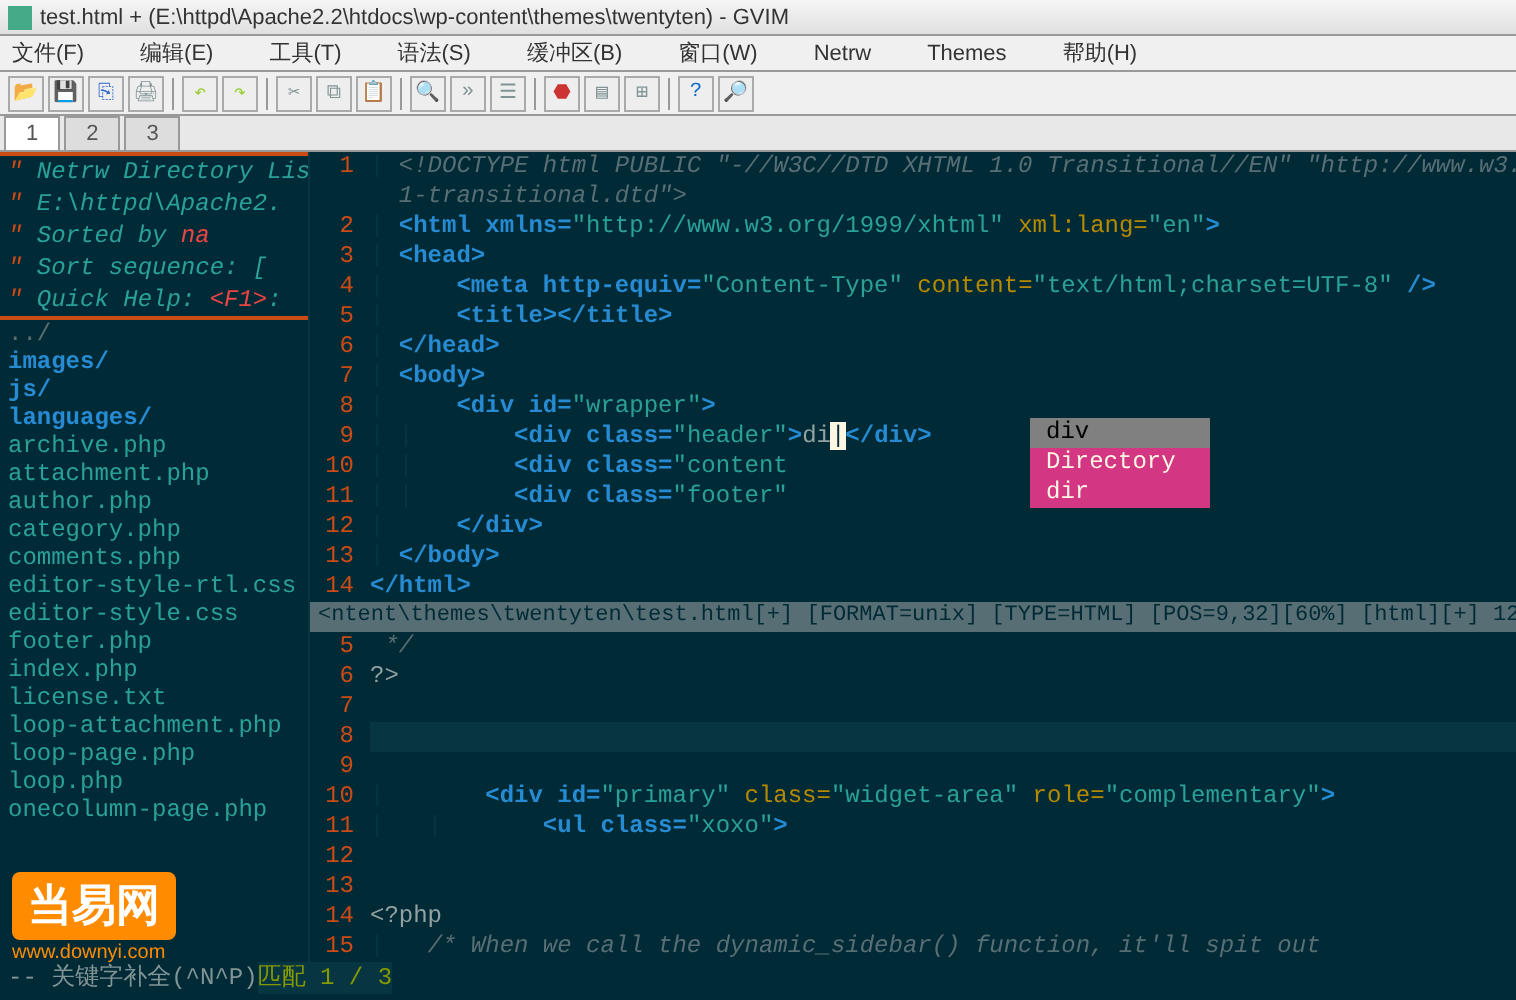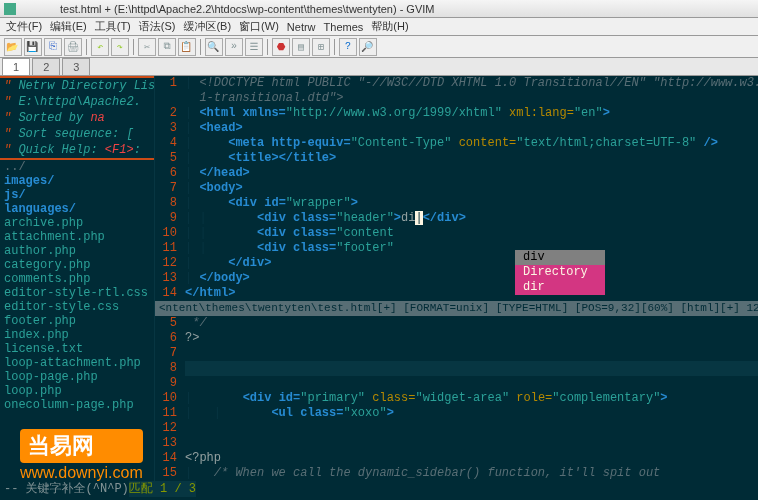--- a/index.html
+++ b/index.html
@@ -1,19 +1,19 @@
 <!DOCTYPE html>
 <html><head>
 <meta charset="utf-8">
 <style>
 * { margin: 0; padding: 0; box-sizing: border-box; }
 body { font-family: "Consolas", "Courier New", monospace; font-size: 12px; background: #002b36; color: #839496; width: 758px; height: 500px; overflow: hidden; position: relative; }
-.titlebar { background: linear-gradient(#f5f5f5, #e0e0e0); height: 18px; display: flex; align-items: center; padding: 0 4px; font-family: "Microsoft YaHei", sans-serif; font-size: 11px; color: #333; border-bottom: 1px solid #999; gap: 40px; }
+.titlebar { background: linear-gradient(#f5f5f5, #e0e0e0); height: 18px; display: flex; align-items: center; padding: 0 4px; font-family: "Microsoft YaHei", sans-serif; font-size: 11px; color: #333; border-bottom: 1px solid #999; }
 .titlebar .icon { width: 12px; height: 12px; background: #4a8; margin-right: 4px; }
-.menubar { background: #f0f0f0; height: 18px; display: flex; align-items: center; padding: 0 2px; font-family: "Microsoft YaHei", sans-serif; font-size: 11px; color: #333; border-bottom: 1px solid #999; gap: 0; }
+.menubar { background: #f0f0f0; height: 18px; display: flex; align-items: center; padding: 0 2px; font-family: "Microsoft YaHei", sans-serif; font-size: 11px; color: #333; border-bottom: 1px solid #999; gap: 20px; }
 .menubar span { padding: 0 4px; cursor: pointer; }
 .toolbar { background: #f0f0f0; height: 22px; display: flex; align-items: center; padding: 0 4px; gap: 2px; border-bottom: 1px solid #999; }
 .toolbar .btn { width: 18px; height: 18px; border: 1px solid #aaa; background: #eee; display: inline-flex; align-items: center; justify-content: center; font-size: 10px; }
 .toolbar .sep { width: 1px; height: 16px; background: #999; margin: 0 2px; }
 .tabbar { background: #e8e8e8; height: 18px; display: flex; align-items: flex-end; font-size: 11px; font-family: sans-serif; border-bottom: 1px solid #999; }
 .tabbar .tab { padding: 2px 10px; background: #ddd; border: 1px solid #999; border-bottom: none; margin-left: 2px; color: #555; }
 .tabbar .tab.active { background: #fff; }
 .main { display: flex; height: 405px; }
 .sidebar { width: 155px; background: #002b36; border-right: 1px solid #073642; overflow: hidden; }
 .sidebar .header-sec { color: #2aa198; font-style: italic; padding: 1px 4px; white-space: nowrap; }
@@ -29,29 +29,29 @@
 .code { margin-left: 30px; }
 .code .ln { height: 15px; line-height: 15px; white-space: pre; }
 .comment { color: #586e75; font-style: italic; }
 .tag { color: #268bd2; font-weight: bold; }
 .attr { color: #b58900; }
 .str { color: #2aa198; }
 .delim { color: #93a1a1; }
 .pipe { color: #073642; }
 .text { color: #93a1a1; }
 .cursor { background: #fdf6e3; color: #002b36; }
-.popup { position: absolute; left: 360px; top: 133px; background: #808080; color: #000; font-size: 12px; z-index: 10; margin-top: 41px; }
+.popup { position: absolute; left: 360px; top: 133px; background: #808080; color: #000; font-size: 12px; z-index: 10; }
 .popup div { padding: 0 8px; height: 15px; line-height: 15px; min-width: 90px; }
 .popup .sel { background: #d33682; color: #fdf6e3; }
 .statusline { background: #586e75; color: #002b36; height: 15px; line-height: 15px; padding: 0 4px; white-space: pre; font-size: 11px; }
 .cmdline { background: #002b36; color: #839496; height: 16px; line-height: 16px; padding: 0 4px; font-size: 12px; display: flex; }
 .cmdline .match { background: #073642; color: #859900; }
-.watermark { position: absolute; left: 20px; bottom: 18px; z-index: 20; }
+.watermark { position: absolute; left: 6px; bottom: 18px; z-index: 20; }
 .watermark .box { background: #ff8c00; color: #fff; font-family: sans-serif; font-weight: bold; font-size: 22px; padding: 2px 8px; border-radius: 4px; }
-.watermark .url { color: #ff8c00; font-family: sans-serif; font-size: 16px; margin-top: 1px; }
+.watermark .url { color: #ff8c00; font-family: sans-serif; font-size: 10px; margin-top: 1px; }
 </style>
 </head>
 <body>
 
 <div class="titlebar">
   <span class="icon"></span>
   <span>test.html + (E:\httpd\Apache2.2\htdocs\wp-content\themes\twentyten) - GVIM</span>
 </div>
 
 <div class="menubar">

